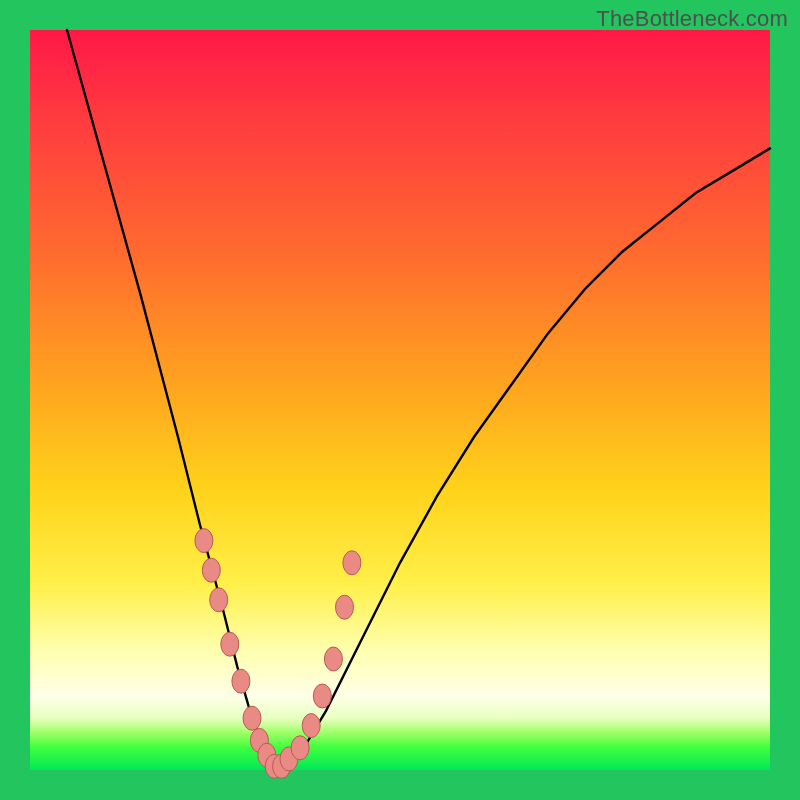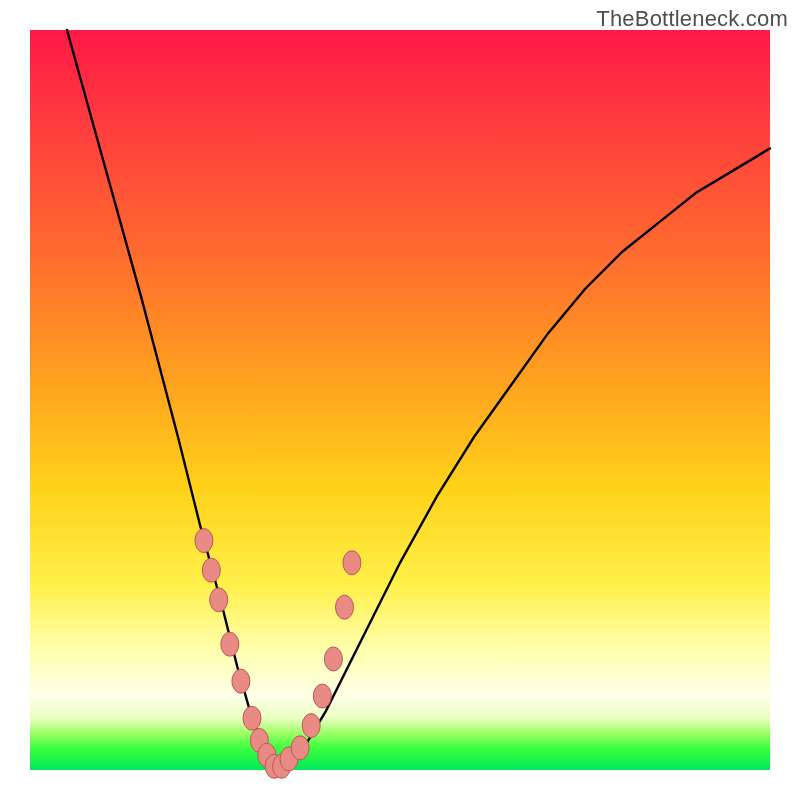--- a/index.html
+++ b/index.html
@@ -7,21 +7,21 @@
     padding: 0;
     width: 800px;
     height: 800px;
     overflow: hidden;
     background: #000;
     font-family: Arial, Helvetica, sans-serif;
   }
   .frame {
     position: absolute;
     inset: 0;
-    background: #ffffff;
+    background: #22c55e;
   }
   .plot {
     position: absolute;
     left: 30px;
     top: 30px;
     width: 740px;
     height: 740px;
     
     background:
       linear-gradient(

